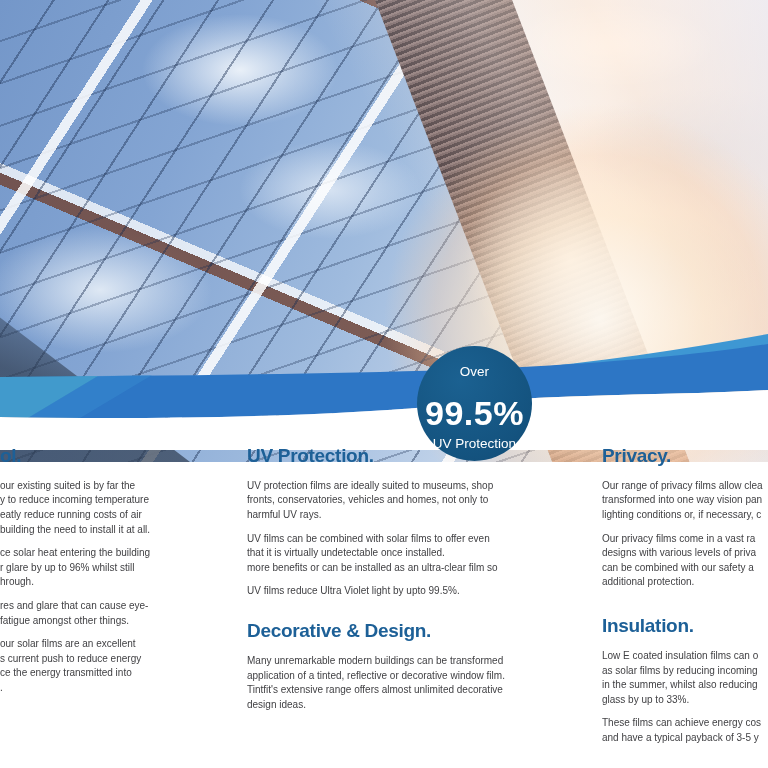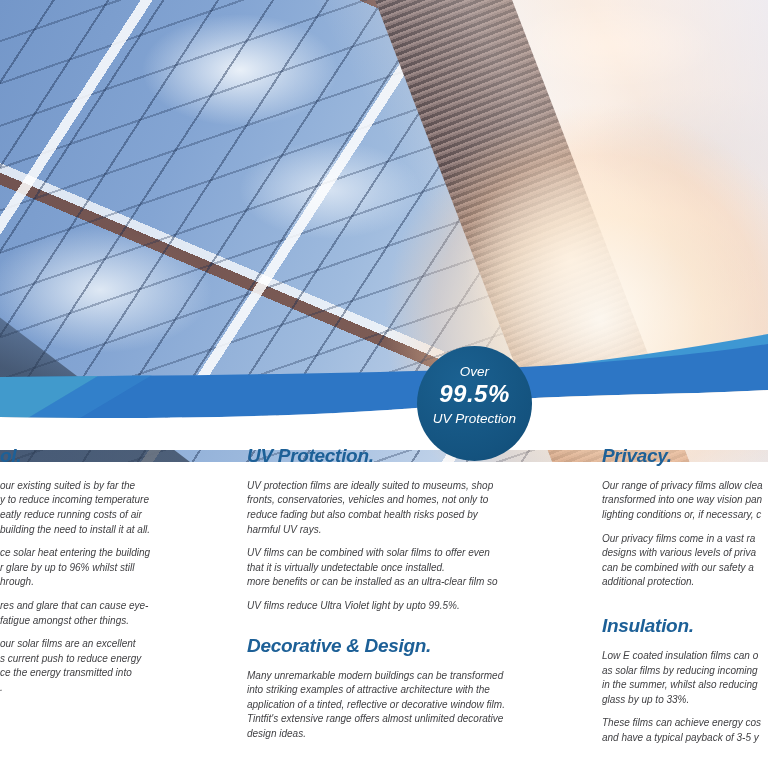--- a/index.html
+++ b/index.html
@@ -1,17 +1,17 @@
 <!DOCTYPE html>
 <html><head>
 <meta charset="utf-8">
 <style>
   html,body{margin:0;padding:0;background:#888;}
   .page{position:relative;width:768px;height:768px;background:#ffffff;overflow:hidden;
-        font-family:"Liberation Sans",sans-serif;font-style:italic;}
+        font-family:"Liberation Sans",sans-serif;}
 
   
   .photo{position:absolute;left:0;top:0;width:768px;height:462px;overflow:hidden;}
   .sky{position:absolute;inset:0;background:
     radial-gradient(ellipse 150px 60px at 610px 45px, rgba(255,255,255,.95), rgba(255,255,255,0) 70%),
     radial-gradient(ellipse 200px 90px at 710px 150px, rgba(219,226,240,.95), rgba(219,226,240,0) 70%),
     radial-gradient(ellipse 170px 80px at 640px 270px, rgba(213,220,236,.85), rgba(213,220,236,0) 70%),
     radial-gradient(ellipse 220px 100px at 755px 330px, rgba(226,231,243,.9), rgba(226,231,243,0) 70%),
     linear-gradient(95deg,#c2d3e9 0%,#d8e4f2 35%,#eef3fa 55%,#f7f7f9 75%,#dfe3ee 100%);}
   .facade{position:absolute;inset:0;clip-path:polygon(0 0,56% 0,81% 100%,0 100%);background:
@@ -36,21 +36,21 @@
     background:linear-gradient(200deg, rgba(60,76,99,0), rgba(47,60,79,.7) 60%);}
 
   
   .wave{position:absolute;left:0;top:325px;width:768px;height:125px;display:block;}
 
   
   .badge{position:absolute;left:417px;top:346px;width:115px;height:115px;border-radius:50%;
     background:radial-gradient(circle at 38% 30%, #1b6191 0%, #14537f 70%, #114a74 100%);
     color:#fff;text-align:center;z-index:5;}
   .b-over{display:block;font-size:13.5px;margin-top:18px;}
-  .b-val{display:block;font-size:24px;font-weight:700;margin-top:1px;letter-spacing:.5px;}
+  .b-val{display:block;font-size:34px;font-weight:700;margin-top:15px;letter-spacing:.5px;}
   .b-sub{display:block;font-size:13.5px;margin-top:3px;}
 
   
   .col{position:absolute;top:446px;font-size:10px;line-height:14.6px;color:#414144;z-index:4;}
   .col-left{left:0;width:200px;}
   .col-mid{left:247px;width:282px;}
   .col-right{left:602px;width:200px;}
   .col h2{font-size:19px;line-height:1.1;font-weight:700;color:#1d6097;margin:0 0 12px 0;letter-spacing:-.3px;}
   .h-gap-mid{margin-top:22px !important;}
   .h-gap-right{margin-top:26px !important;}
@@ -107,35 +107,33 @@
       <div class="line">ce the energy transmitted into</div>
       <div class="line">.</div>
     </div>
   </div>
 
   <div class="col col-mid">
     <h2>UV Protection.</h2>
     <div class="para">
       <div class="line">UV protection films are ideally suited to museums, shop</div>
       <div class="line">fronts, conservatories, vehicles and homes, not only to</div>
-      <div class="line">reduce fading but also combat health risks posed by</div>
       <div class="line">harmful UV rays.</div>
     </div>
     <div class="para">
       <div class="line">UV films can be combined with solar films to offer even</div>
       <div class="line">that it is virtually undetectable once installed.</div>
       <div class="line">more benefits or can be installed as an ultra-clear film so</div>
     </div>
     <div class="para">
       <div class="line">UV films reduce Ultra Violet light by upto 99.5%.</div>
     </div>
     <h2 class="h-gap-mid">Decorative &amp; Design.</h2>
     <div class="para">
       <div class="line">Many unremarkable modern buildings can be transformed</div>
-      <div class="line">into striking examples of attractive architecture with the</div>
       <div class="line">application of a tinted, reflective or decorative window film.</div>
       <div class="line">Tintfit's extensive range offers almost unlimited decorative</div>
       <div class="line">design ideas.</div>
     </div>
   </div>
 
   <div class="col col-right">
     <h2>Privacy.</h2>
     <div class="para">
       <div class="line">Our range of privacy films allow clea</div>

